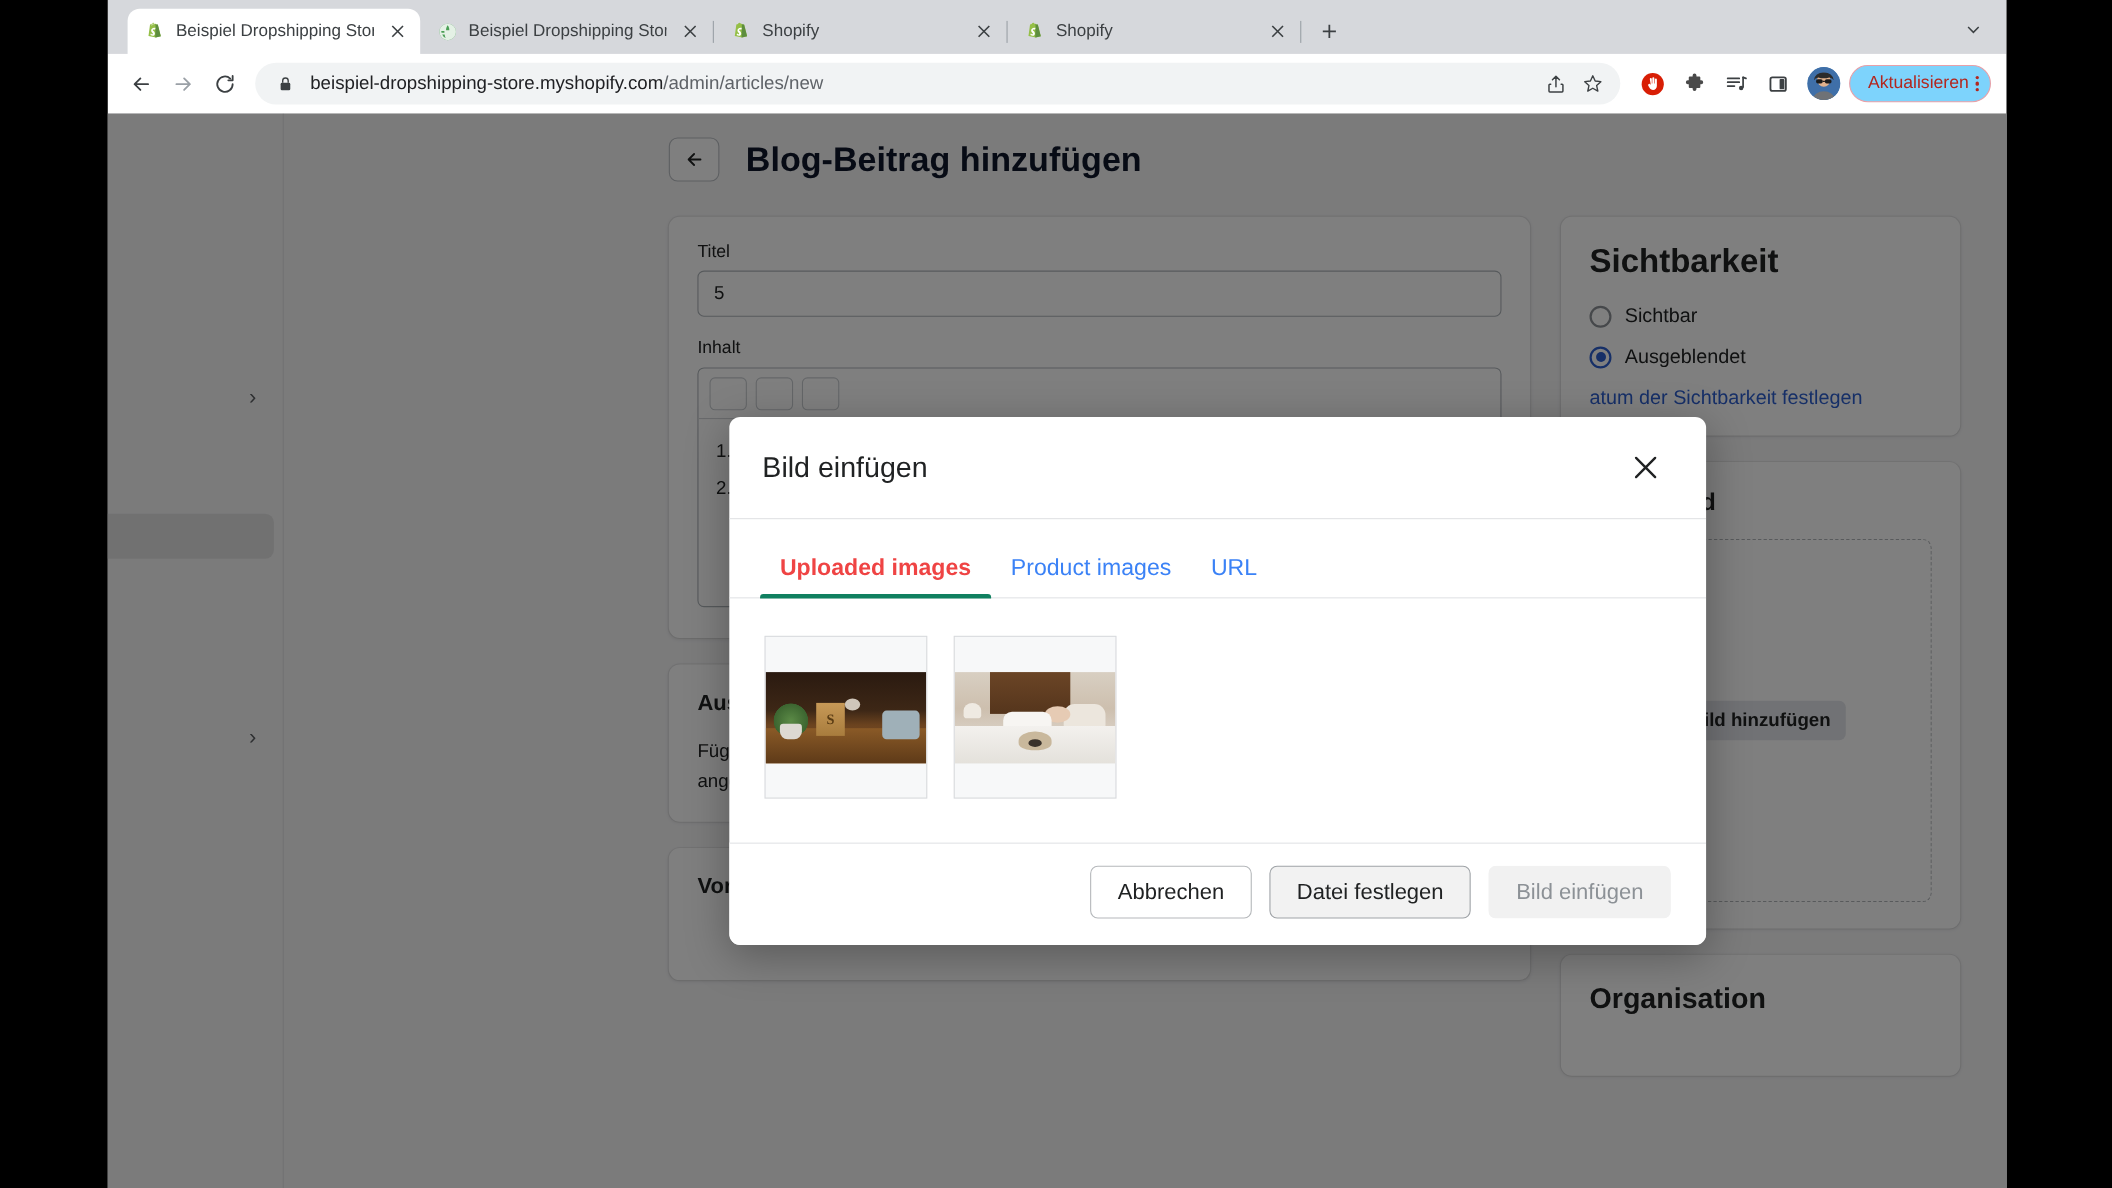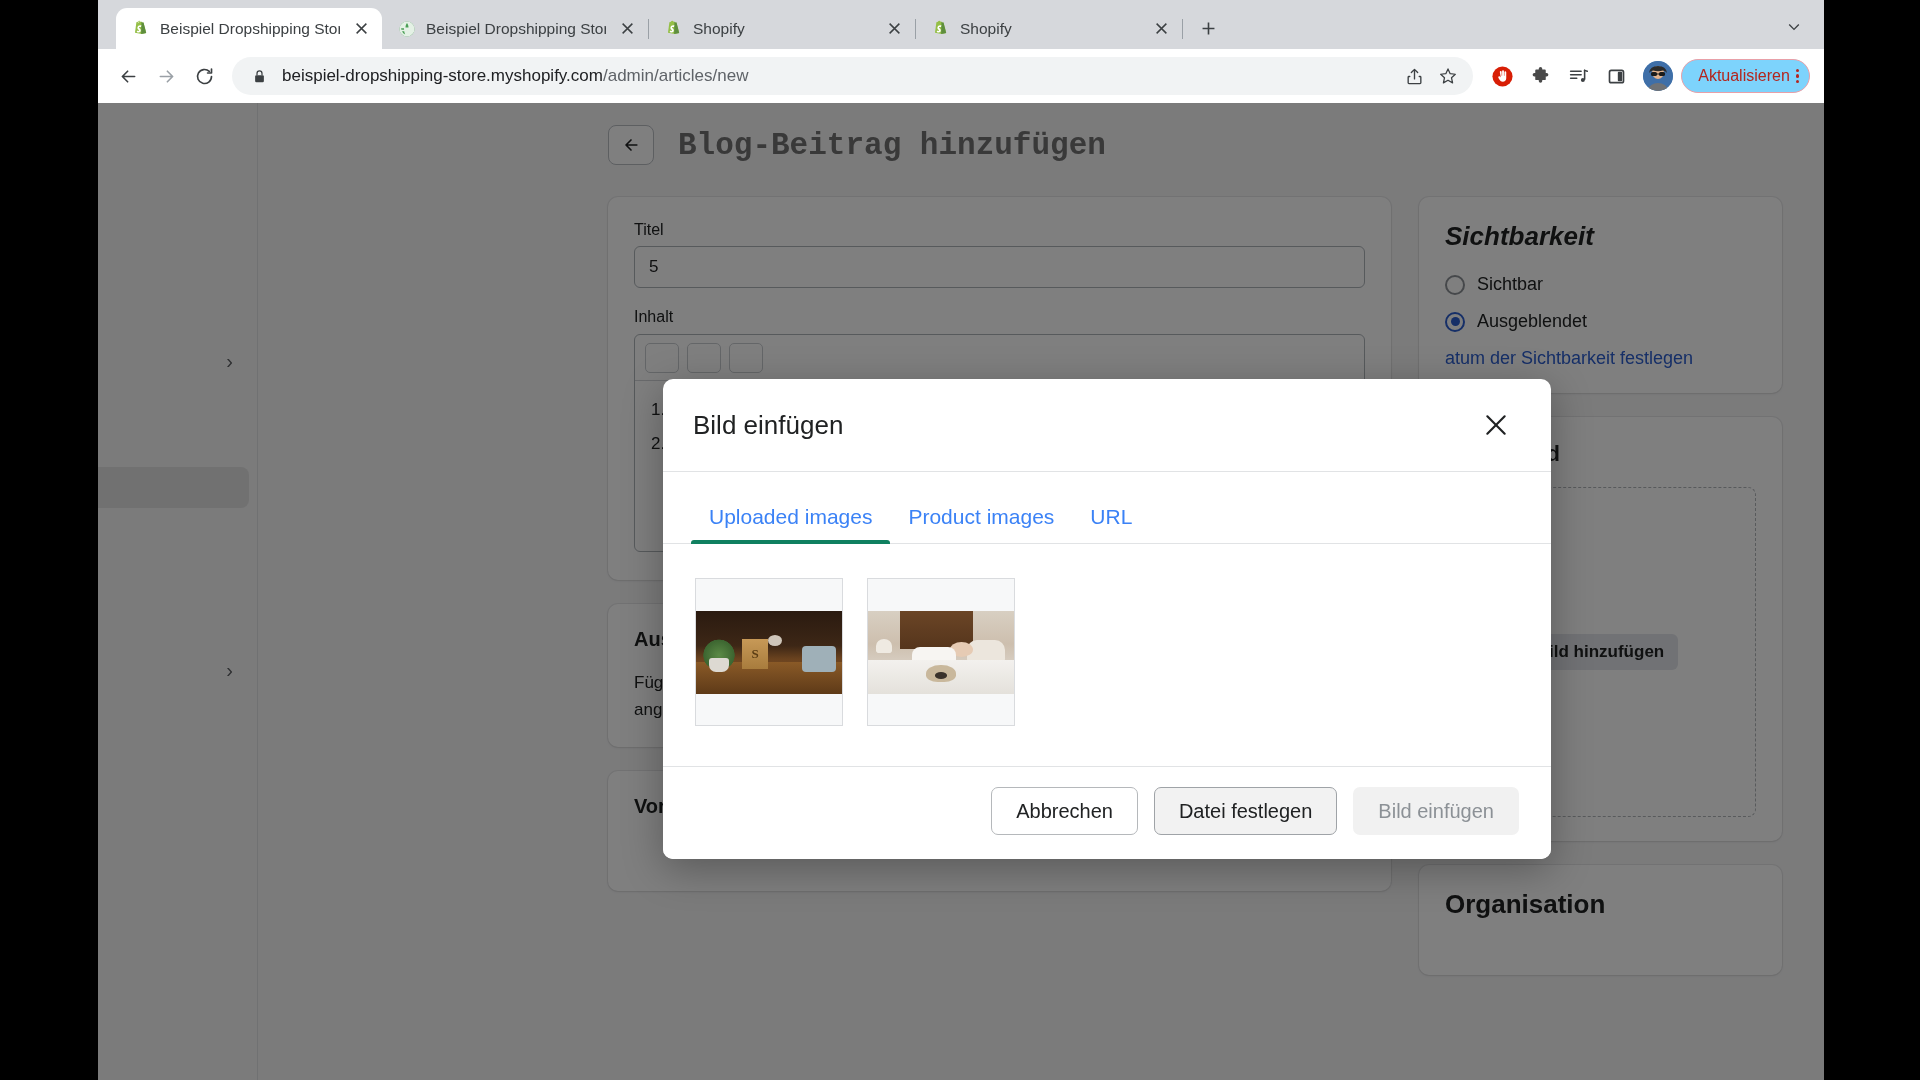--- a/index.html
+++ b/index.html
@@ -199,23 +199,22 @@
     border: 1px solid #babec3;
     border-radius: 8px;
     background: #fff;
     display: flex; align-items: center; justify-content: center;
     color: #202223;
     flex: none;
   }
   .page-title {
     font-size: 31px;
     font-weight: bold;
-    color: #737373;
+    color: #0f172a;
     white-space: nowrap;
-    font-family: Liberation Mono, monospace;
   }
 
   .columns {
     display: flex;
     gap: 28px;
     padding: 32px 0 0 212px;
   }
   .col-main { width: 783px; flex: none; }
   .col-side { width: 363px; flex: none; }
 
@@ -339,21 +338,21 @@
     border-bottom: 1px solid #e1e3e5;
     height: 72px;
   }
   .mtab {
     font-size: 21px;
     color: #3b82f6;
     padding: 0 18px 14px 18px;
     position: relative;
     white-space: nowrap;
   }
-  .mtab.active { color: #3b82f6; font-weight: normal; }
+  .mtab.active { color: #ef4444; font-weight: bold; }
   .mtab.active::after {
     content: ""; position: absolute;
     left: 0; right: 0; bottom: -1px;
     height: 4px; border-radius: 3px 3px 0 0;
     background: #108060;
   }
   .modal-body {
     padding: 34px 32px 40px 32px;
     display: flex; gap: 24px;
     min-height: 194px;
@@ -720,21 +719,21 @@
             <div class="card-head" style="margin-bottom:0;">
               <div class="card-title">Vorschau des Suchmaschineneintrags</div>
               <div class="card-link">Website-SEO bearbeiten</div>
             </div>
           </div>
         </div>
 
         <div class="col-side">
 
           <div class="card">
-            <div class="card-title" style="font-size:26px; margin-bottom:22px;font-style:italic;">Sichtbarkeit</div>
+            <div class="card-title" style="font-size:30px; margin-bottom:22px;">Sichtbarkeit</div>
 
             <div class="radio-row">
               <span class="radio"></span>
               <span>Sichtbar</span>
             </div>
             <div class="radio-row">
               <span class="radio on"></span>
               <span>Ausgeblendet</span>
             </div>
             <div class="side-link" style="margin-top:11px;">atum der Sichtbarkeit festlegen</div>

